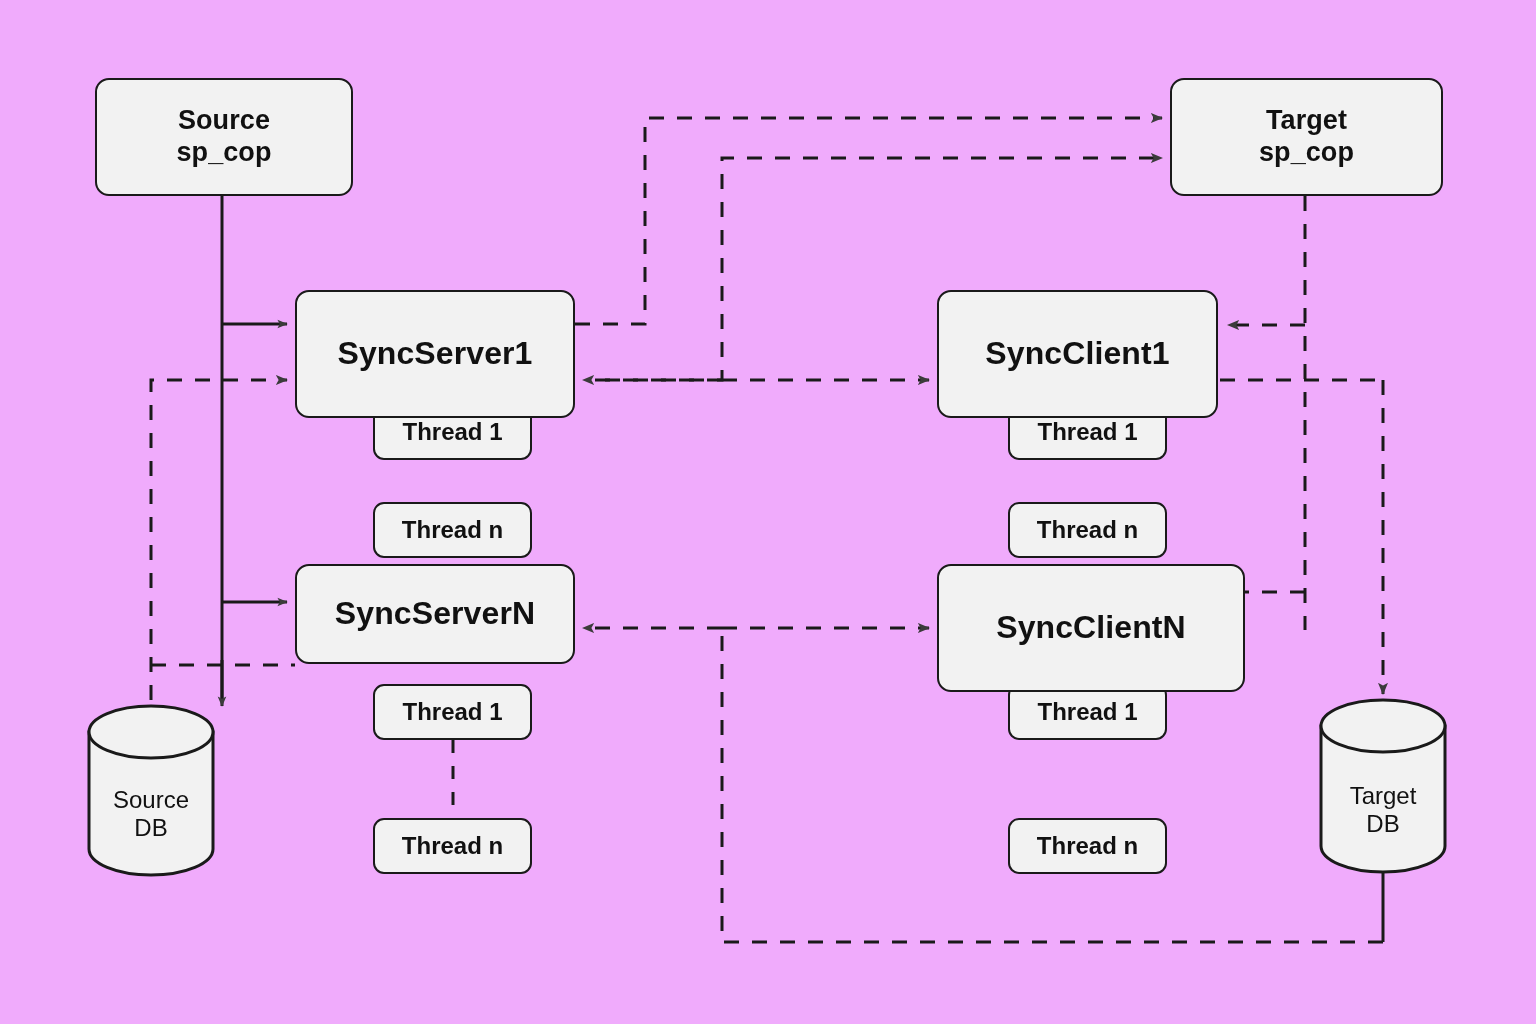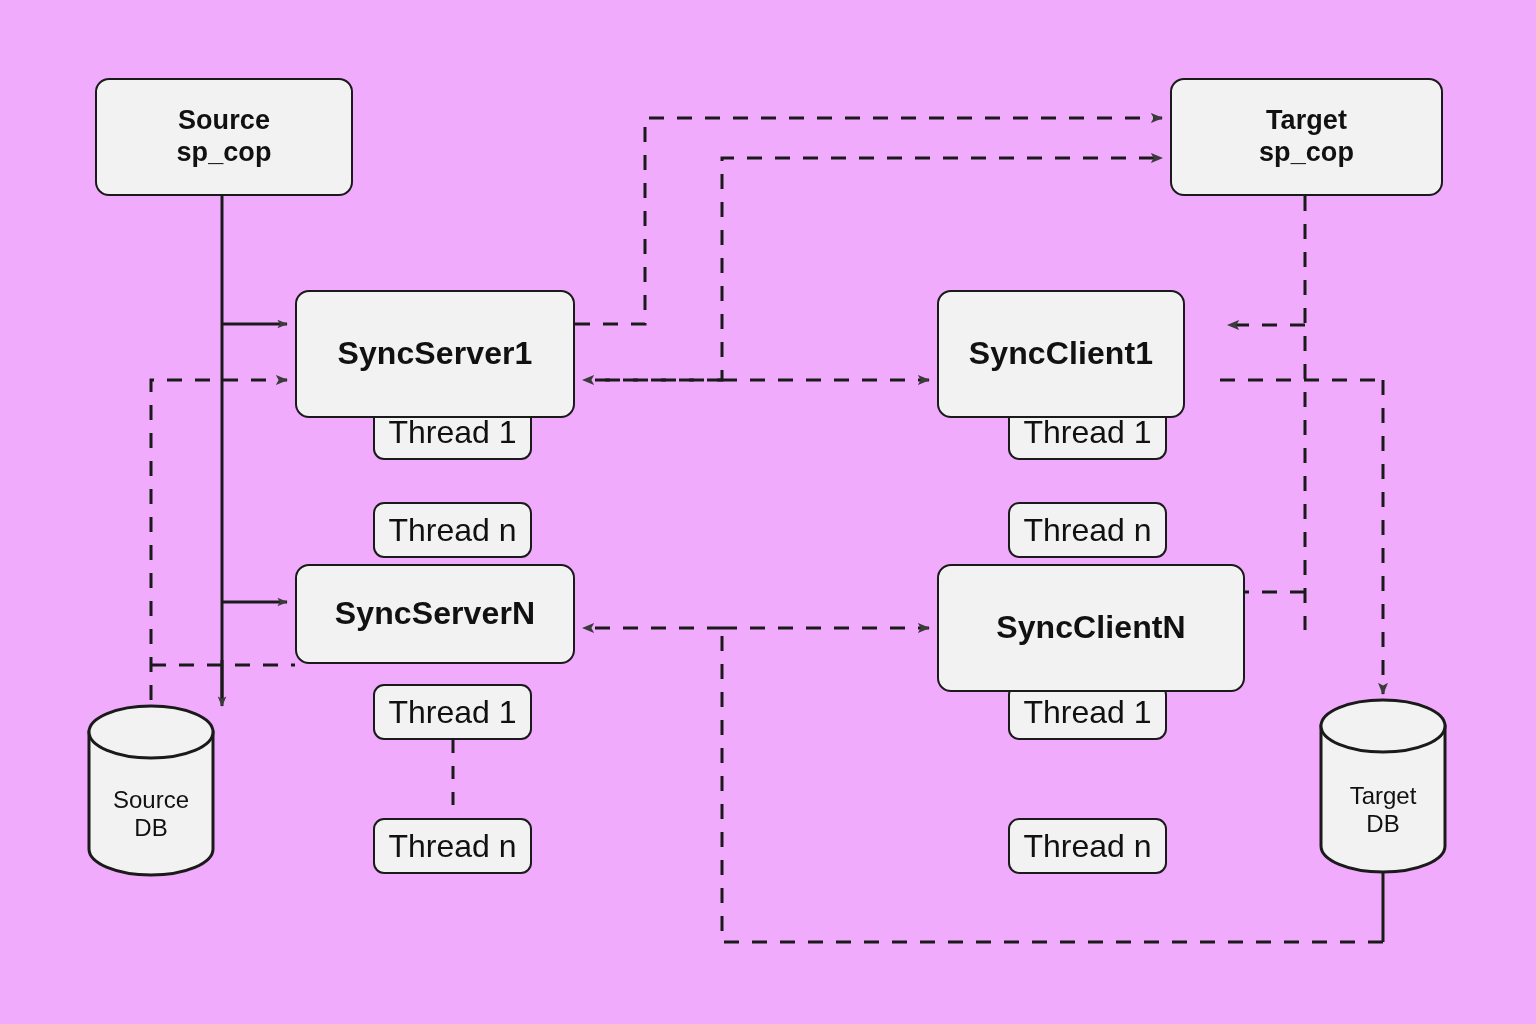--- a/index.html
+++ b/index.html
@@ -56,24 +56,25 @@
   }
   .thread {
     position: absolute;
     box-sizing: border-box;
     background: #f2f2f2;
     border: 2.4px solid #1a1a1a;
     border-radius: 11px;
     display: flex;
     align-items: center;
     justify-content: center;
-    font-size: 32px;
+    font-size: 24px;
     color: #111111;
     z-index: 3;
     white-space: nowrap;
+    font-weight: bold;
   }
   .cyl-label {
     position: absolute;
     left: 0;
     width: 100%;
     text-align: center;
     font-size: 24px;
     color: #111111;
     line-height: 1.18;
     z-index: 6;
@@ -189,21 +190,21 @@
   </div>
 
   <div class="node service bold" style="left:295px; top:290px; width:280px; height:128px;">
     <span class="line1">SyncServer1</span>
   </div>
 
   <div class="node service bold" style="left:295px; top:564px; width:280px; height:100px;">
     <span class="line1">SyncServerN</span>
   </div>
 
-  <div class="node service bold" style="left:937px; top:290px; width:248px; height:128px;">
+  <div class="node service bold" style="left:937px; top:290px; width:281px; height:128px;">
     <span class="line1">SyncClient1</span>
   </div>
 
   <div class="node service bold" style="left:937px; top:564px; width:308px; height:128px;">
     <span class="line1">SyncClientN</span>
   </div>
 
   <div class="cyl-label" style="left:89px; top:786px; width:124px;">
     <div>Source</div>
     <div>DB</div>

